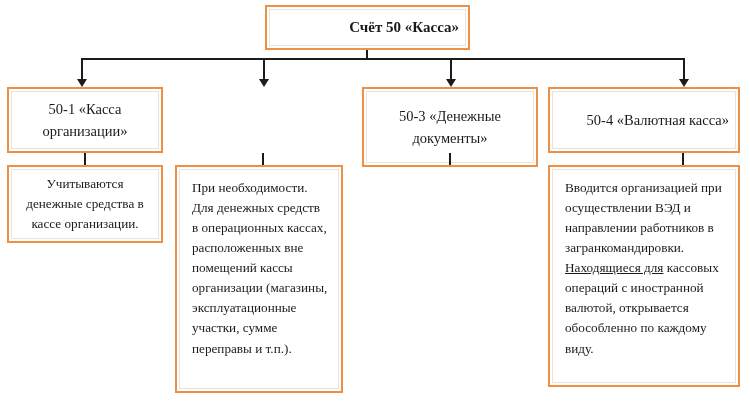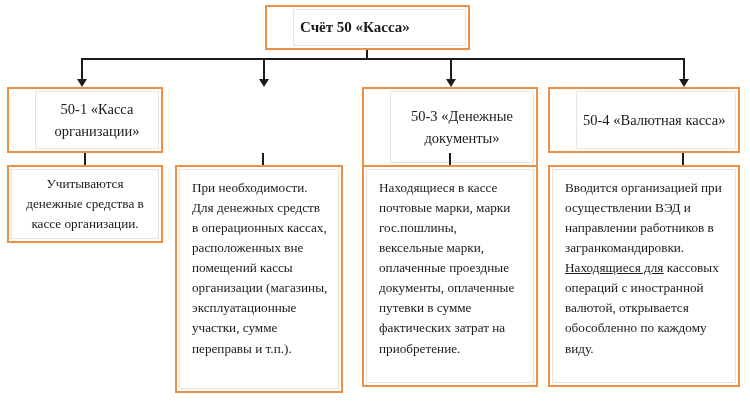--- a/index.html
+++ b/index.html
@@ -21,21 +21,21 @@
   }
   .box-inner{
     position:absolute;
     left:2px;top:2px;right:2px;bottom:2px;
     border:1px solid #E8E3DE;
     box-sizing:border-box;
     display:flex;
     flex-direction:column;
     justify-content:center;
   }
-  .head .box-inner{align-items:flex-start;text-align:center;margin-left:24px;}
+  .head .box-inner{align-items:flex-end;text-align:center;}
   .head .txt{
     font-size:14.5px;
     line-height:1.55;
     color:#1a1a1a;
     padding:0 6px;
   }
 
   .body-box .box-inner{justify-content:flex-start;}
   .body-box .txt{
     font-size:13.2px;
@@ -116,25 +116,20 @@
       <div class="txt">Учитываются денежные средства в кассе организации.</div>
     </div>
   </div>
 
   <div class="box body-box" style="left:175px;top:165px;width:168px;height:228px;">
     <div class="box-inner">
       <div class="txt">При необходимости. Для денежных средств в операционных кассах, расположенных вне помещений кассы организации (магазины, эксплуатационные участки, сумме переправы и т.п.).</div>
     </div>
   </div>
 
-  <div class="box body-box" style="left:362px;top:165px;width:176px;height:222px;">
-    <div class="box-inner">
-      <div class="txt">Находящиеся в кассе почтовые марки, марки гос.пошлины, вексельные марки, оплаченные проездные документы, оплаченные путевки в сумме фактических затрат на приобретение.</div>
-    </div>
-  </div>
 
   <div class="box body-box" style="left:548px;top:165px;width:192px;height:222px;">
     <div class="box-inner">
       <div class="txt"><span>Вводится организацией при осуществлении ВЭД и направлении работников в загранкомандировки. </span><span class="u">Находящиеся для</span><span> кассовых операций с иностранной валютой, открывается обособленно по каждому виду.</span></div>
     </div>
   </div>
 
 </div>
 
 </body></html>

